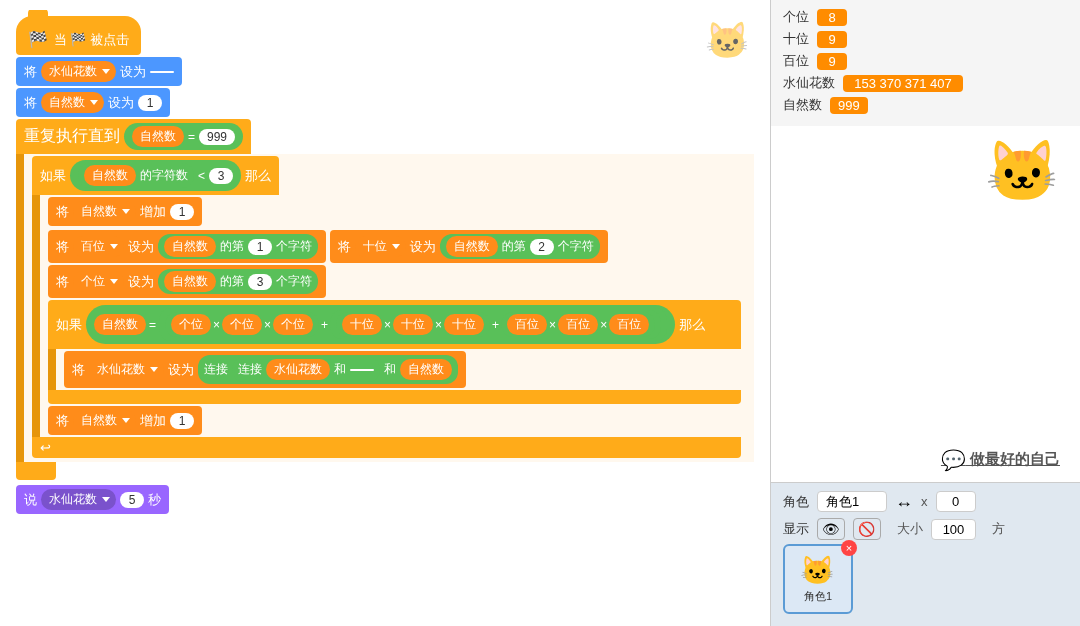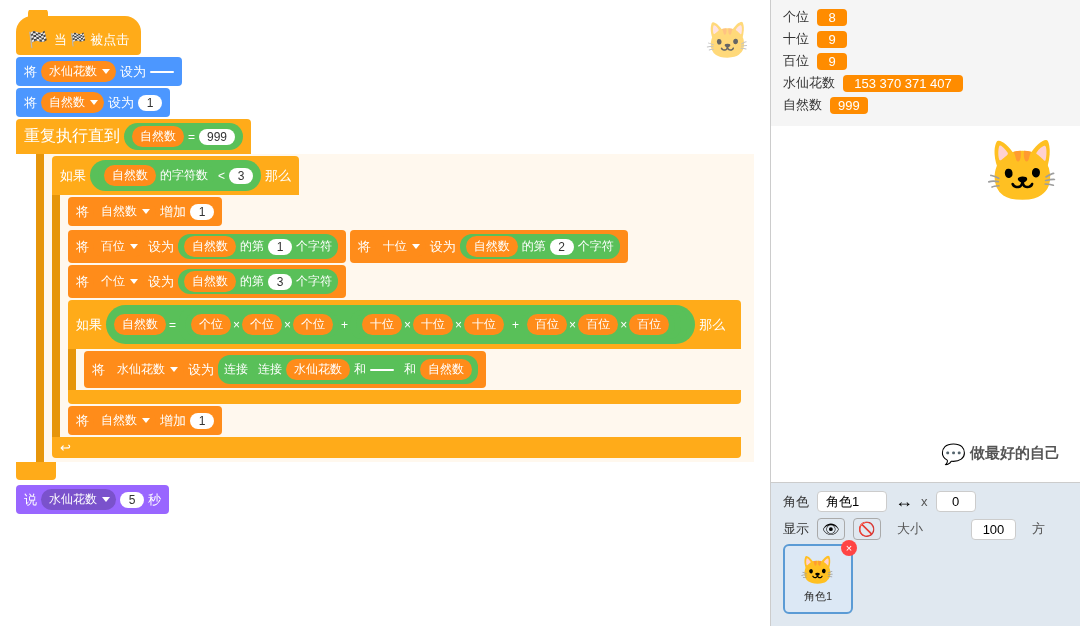--- a/index.html
+++ b/index.html
@@ -110,21 +110,20 @@
     }
     .size-label { color: #555; font-size: 13px; margin-left: 8px; }
     .size-value {
       background: white;
       border: 1px solid #ccc;
       border-radius: 4px;
       padding: 2px 6px;
       font-size: 13px;
       width: 45px;
       text-align: center;
-      margin-left: 40px;
     }
     .sprite-thumb-area {
       display: flex;
       gap: 8px;
       padding: 4px 0;
     }
     .sprite-thumb {
       width: 70px;
       height: 70px;
       background: #dce8f5;
@@ -227,21 +226,20 @@
       color: white;
       border-radius: 4px 4px 0 0;
       padding: 4px 8px;
       gap: 4px;
     }
     .c-block-body {
       border-left: 8px solid #ff8c00;
       border-bottom: none;
       padding: 2px 13px 2px 4px;
       background: #ffbe4c20;
-      margin-left: 20px;
     }
     .c-block-bottom {
       display: inline-flex;
       align-items: center;
       background: #ffab19;
       color: white;
       padding: 4px 8px;
       border-radius: 0 0 4px 4px;
       min-height: 18px;
       min-width: 40px;
@@ -342,25 +340,26 @@
       gap: 4px;
     }
     .blocks-scroll {
       overflow-y: auto;
       overflow-x: auto;
       height: 590px;
       width: 100%;
     }
     .watermark {
       position: absolute;
-      bottom: 16px;
+      bottom: 10px;
       right: 20px;
       color: #555;
       font-size: 15px;
       font-weight: bold;
+      text-decoration: underline;
     }
     .wechat-icon {
       color: #07c160;
       font-size: 20px;
       vertical-align: middle;
     }
     .big-if-header {
       display: flex;
       align-items: center;
       background: #ffab19;

